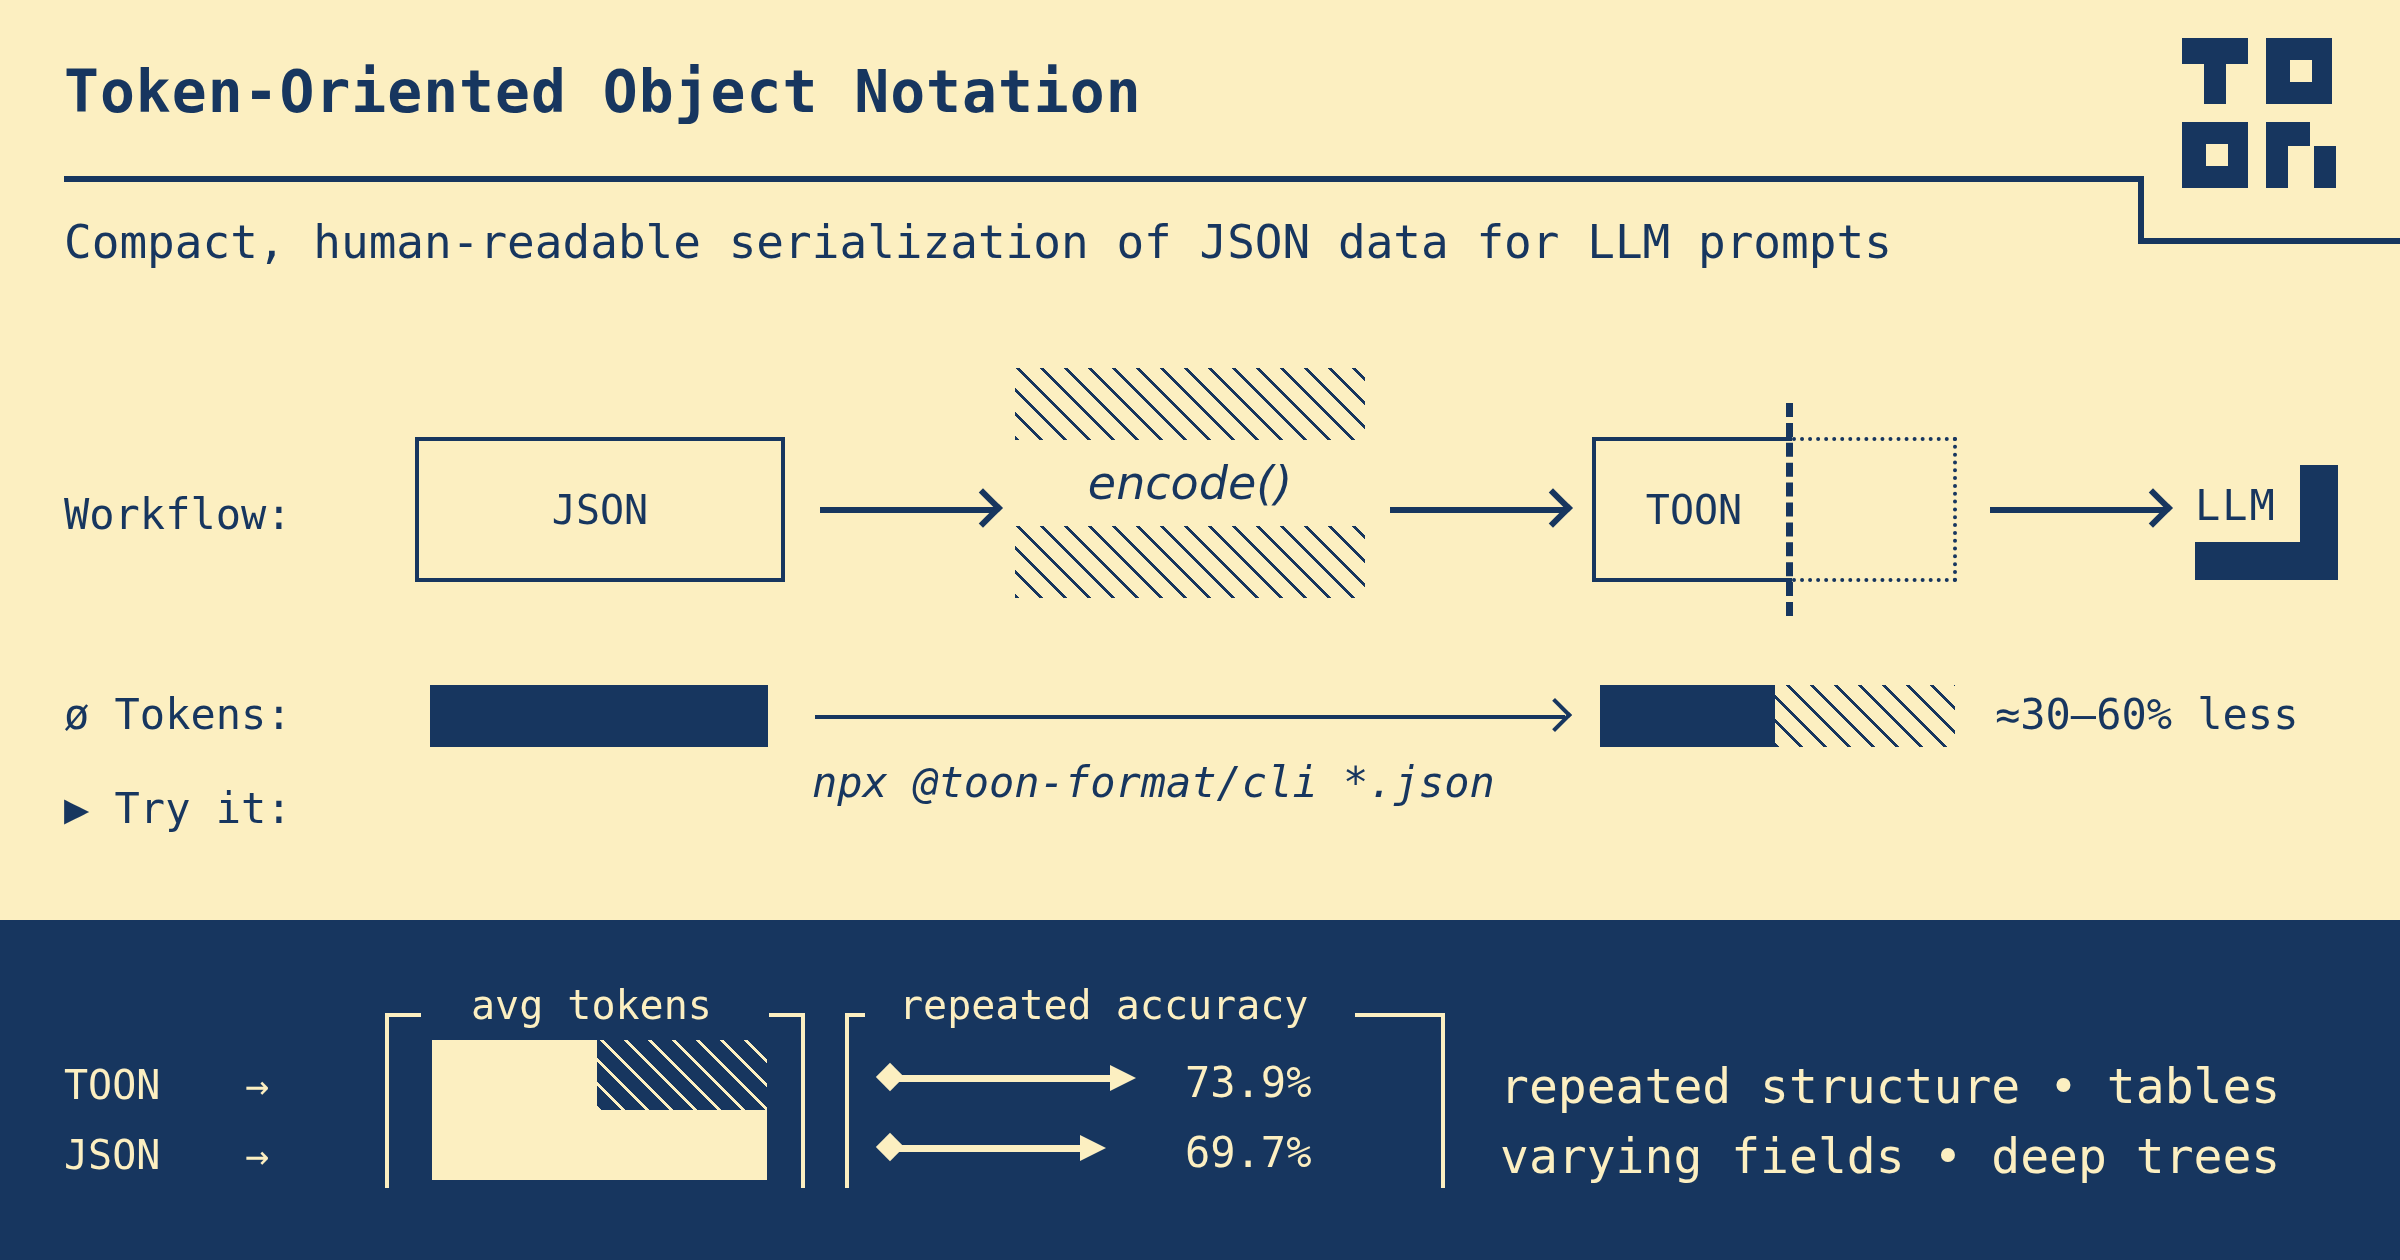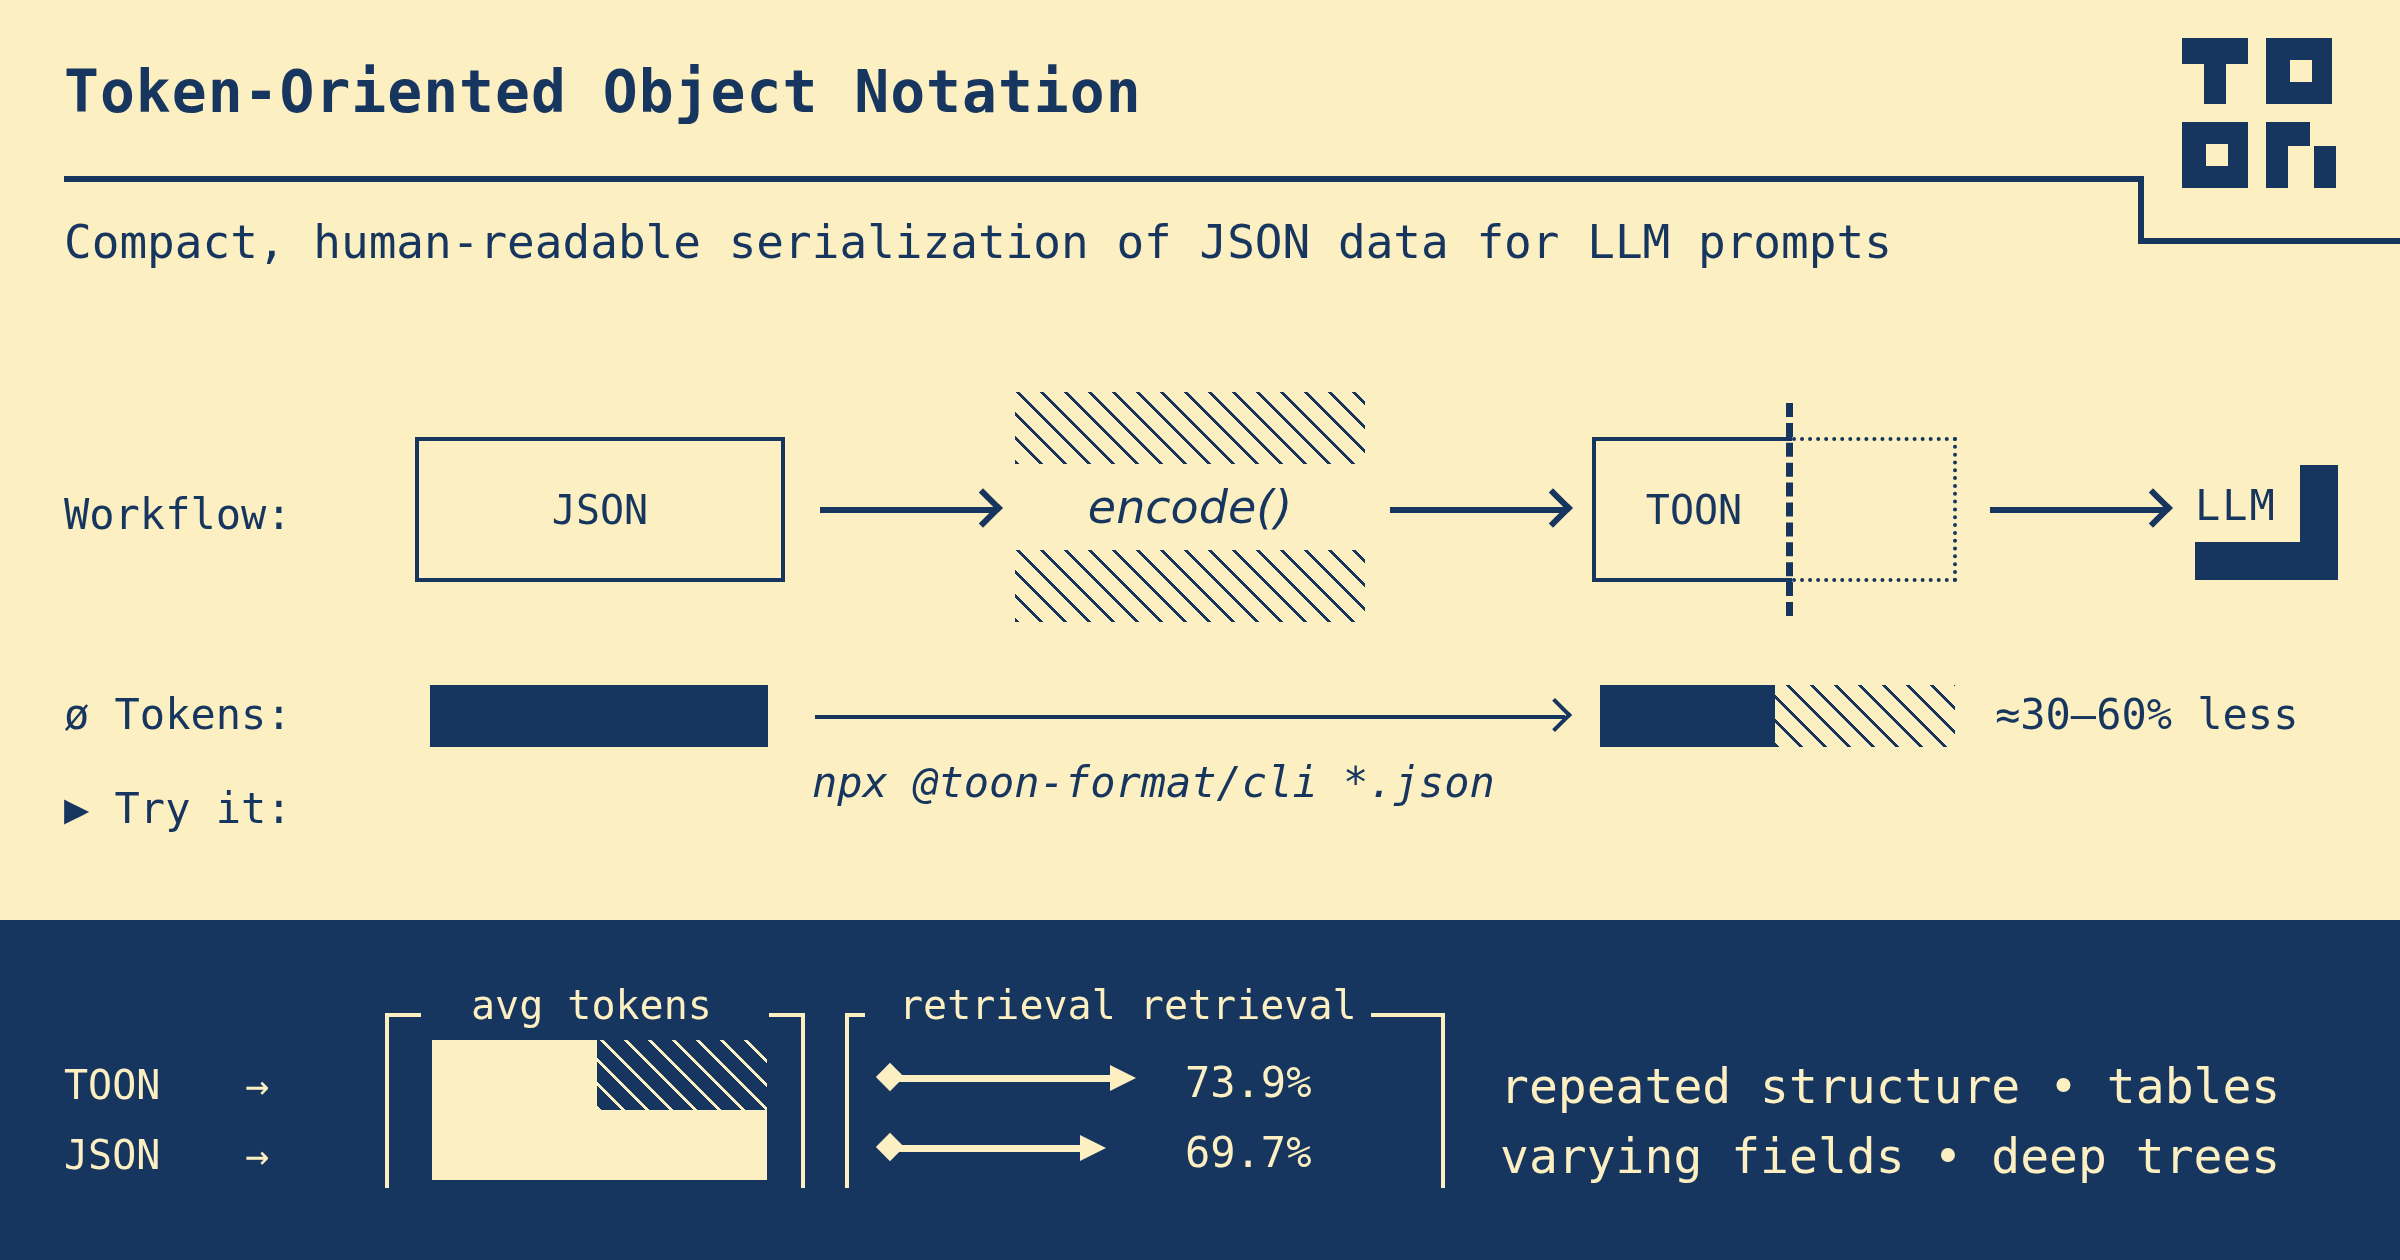--- a/index.html
+++ b/index.html
@@ -77,21 +77,21 @@
   .arrow::after{
     content:"";position:absolute;right:-2px;top:-13px;
     width:22px;height:22px;border-top:6px solid #17365f;border-right:6px solid #17365f;
     transform:rotate(45deg);transform-origin:center;
   }
   .arrow-a{left:820px;top:507px;width:175px;}
   .arrow-b{left:1390px;top:507px;width:175px;}
   .arrow-c{left:1990px;top:507px;width:175px;}
 
   
-  .encode-wrap{position:absolute;left:1015px;top:392px;width:350px;height:230px;}
+  .encode-wrap{position:absolute;left:1015px;top:368px;width:350px;height:230px;}
   .hatch{
     background-image:repeating-linear-gradient(45deg,
       #17365f 0px,#17365f 3px,transparent 3px,transparent 17px);
   }
   .hatch-light{
     background-image:repeating-linear-gradient(45deg,
       #fcefc1 0px,#fcefc1 3px,transparent 3px,transparent 17px);
   }
   .encode-band{position:absolute;left:0;width:350px;height:72px;}
   .encode-band.top{top:0;}
@@ -290,21 +290,21 @@
   </div>
   <div class="pbar pbar-toon-solid"></div>
   <div class="pbar pbar-toon-hatch hatch-light"></div>
   <div class="pbar pbar-json"></div>
 
   <div class="fs" id="fs-acc">
     <div class="edge-t-l"></div>
     <div class="edge-t-r"></div>
     <div class="edge-l"></div>
     <div class="edge-r"></div>
-    <div class="legend">retrieval retrieval</div>
+    <div class="legend">repeated accuracy</div>
   </div>
   <div class="acc" id="acc1">
     <div class="dia"></div>
       <div class="ln"></div>
       <div class="hd"></div>
   </div>
   <div class="acc" id="acc2">
     <div class="dia"></div>
       <div class="ln"></div>
       <div class="hd"></div>

